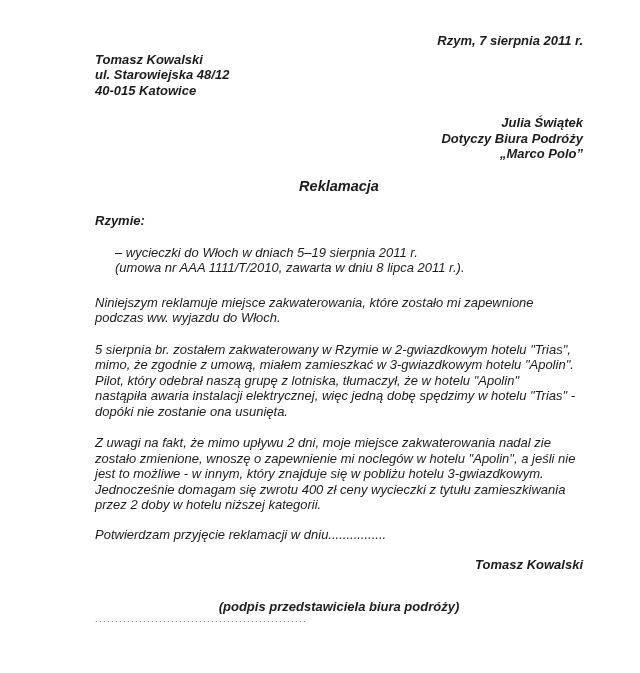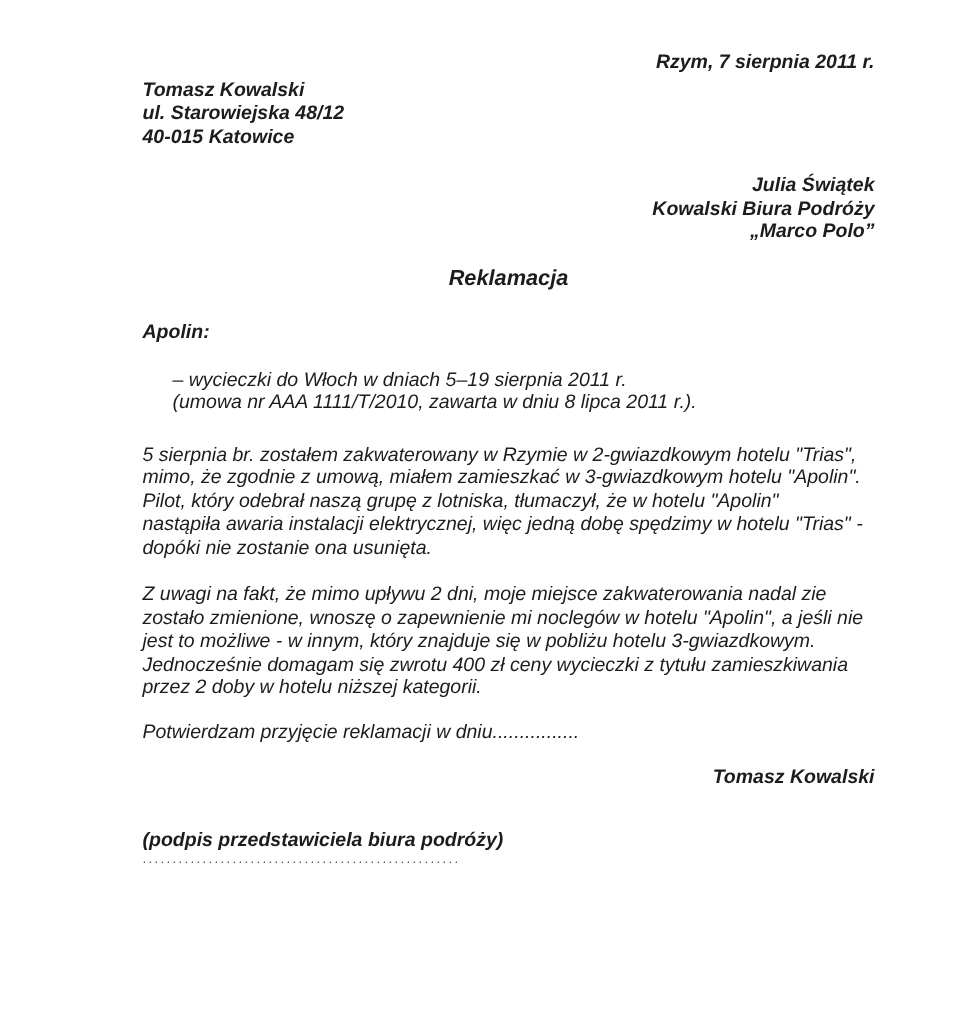--- a/index.html
+++ b/index.html
@@ -34,51 +34,53 @@
     margin-bottom: 19px;
   }
   .subject-label { margin-bottom: 16px; }
   .subject-lines { margin-bottom: 19px; margin-left: 20px; }
   .para { margin-bottom: 16px; }
   .para-wide { margin-bottom: 14px; }
   .confirm-line { font-weight: normal; margin-bottom: 15px; }
   .signature-block { margin-bottom: 13px; }
   .signature-name { font-weight: bold; }
   .signature-caption { font-weight: normal; }
-  .agency-label { font-weight: bold; margin-top: 26px; }
+  .agency-label { font-weight: bold; margin-top: 26px; text-align: center; }
   .dotted-line {
     font-size: 9px;
     letter-spacing: 1.5px;
     color: #555;
     line-height: 10px;
     font-style: normal;
   }
 </style>
 </head>
 <body>
 
 <div class="page">
 
   <div class="date-line right bold">Rzym, 7 sierpnia 2011 r.</div>
 
   <div class="sender-block bold multiline">Tomasz Kowalski
 ul. Starowiejska 48/12
 40-015 Katowice</div>
 
   <div class="recipient-block right bold multiline">Julia Świątek
-Kowalski Biura Podróży
+Dotyczy Biura Podróży
 „Marco Polo”</div>
 
   <div class="letter-title center">Reklamacja</div>
 
-  <div class="subject-label bold">Apolin:</div>
+  <div class="subject-label bold">Rzymie:</div>
 
   <div class="subject-lines multiline">– wycieczki do Włoch w dniach 5–19 sierpnia 2011 r.
 (umowa nr AAA 1111/T/2010, zawarta w dniu 8 lipca 2011 r.).</div>
 
+  <p class="para multiline">Niniejszym reklamuje miejsce zakwaterowania, które zostało mi zapewnione
+podczas ww. wyjazdu do Włoch.</p>
 
   <p class="para multiline">5 sierpnia br. zostałem zakwaterowany w Rzymie w 2-gwiazdkowym hotelu "Trias",
 mimo, że zgodnie z umową, miałem zamieszkać w 3-gwiazdkowym hotelu "Apolin".
 Pilot, który odebrał naszą  grupę z lotniska, tłumaczył, że w hotelu "Apolin"
 nastąpiła awaria instalacji elektrycznej, więc jedną dobę spędzimy w hotelu "Trias" -
 dopóki nie zostanie ona usunięta.</p>
 
   <p class="para-wide multiline">Z uwagi na fakt, że mimo upływu 2 dni, moje miejsce zakwaterowania nadal zie
 zostało zmienione, wnoszę o zapewnienie mi noclegów w hotelu "Apolin", a jeśli nie
 jest to możliwe - w innym, który znajduje się w pobliżu hotelu 3-gwiazdkowym.

